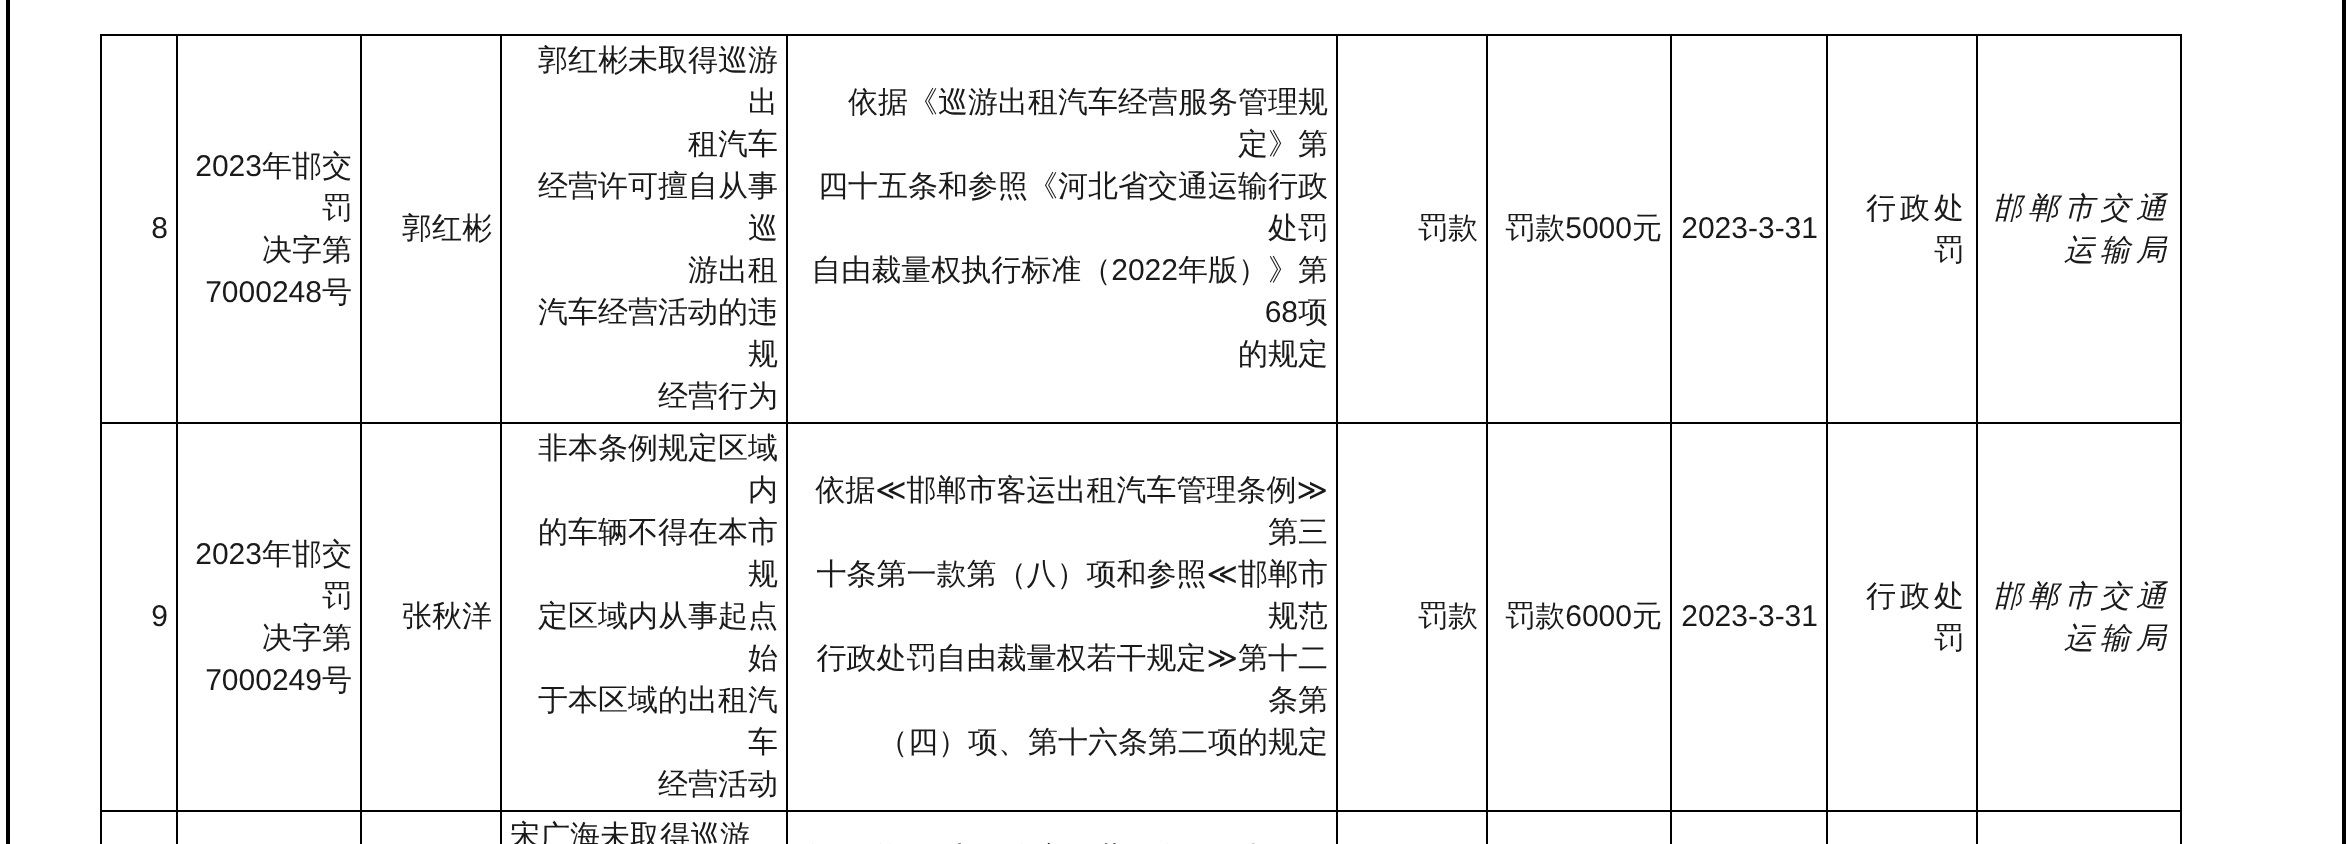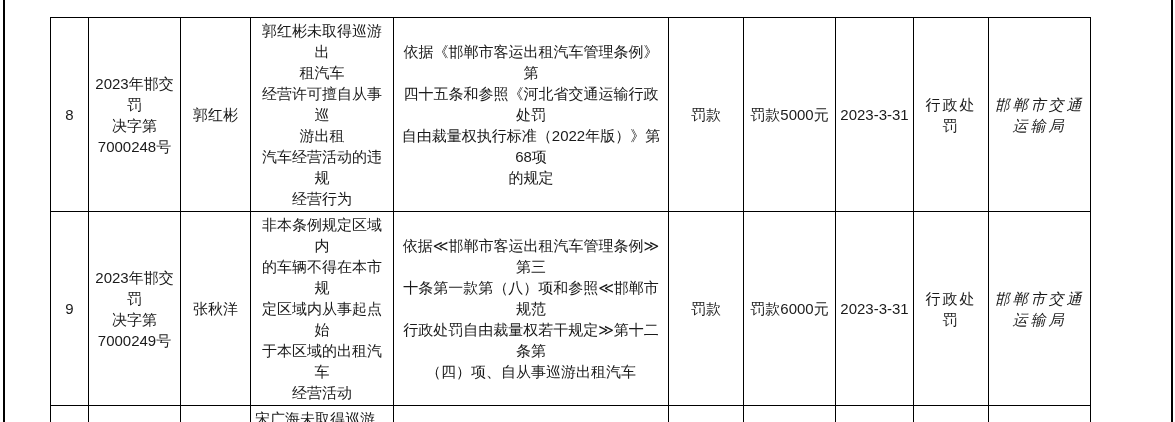--- a/index.html
+++ b/index.html
@@ -29,21 +29,21 @@
   table.penalty-table {
     position: absolute;
     left: 50px;
     top: 17px;
     width: 1040px;
     border-collapse: collapse;
     table-layout: fixed;
   }
   .penalty-table td {
     border: 1px solid #000000;
-    text-align: center;
+    text-align: right;
     vertical-align: middle;
     font-size: 15px;
     line-height: 21px;
     padding: 2px 4px;
     white-space: pre-line;
     overflow: hidden;
     font-family: "Liberation Sans", "DejaVu Sans", sans-serif;
   }
   tr.row-8  { height: 135px; }
   tr.row-9  { height: 135px; }
@@ -101,21 +101,21 @@
       <td>2023年邯交罚
 决字第
 7000248号</td>
       <td>郭红彬</td>
       <td>郭红彬未取得巡游出
 租汽车
 经营许可擅自从事巡
 游出租
 汽车经营活动的违规
 经营行为</td>
-      <td class="c-basis">依据《邯郸市客运出租汽车管理条例》第
+      <td class="c-basis">依据《巡游出租汽车经营服务管理规定》第
 四十五条和参照《河北省交通运输行政处罚
 自由裁量权执行标准（2022年版）》第68项
 的规定</td>
       <td>罚款</td>
       <td>罚款5000元</td>
       <td class="serif c-date">2023-3-31</td>
       <td class="serif c-cat">行政处罚</td>
       <td class="serif c-auth">邯郸市交通
 运输局</td>
     </tr>
@@ -127,21 +127,21 @@
 7000249号</td>
       <td>张秋洋</td>
       <td>非本条例规定区域内
 的车辆不得在本市规
 定区域内从事起点始
 于本区域的出租汽车
 经营活动</td>
       <td class="c-basis">依据≪邯郸市客运出租汽车管理条例≫第三
 十条第一款第（八）项和参照≪邯郸市规范
 行政处罚自由裁量权若干规定≫第十二条第
-（四）项、自从事巡游出租汽车</td>
+（四）项、第十六条第二项的规定</td>
       <td>罚款</td>
       <td>罚款6000元</td>
       <td class="serif c-date">2023-3-31</td>
       <td class="serif c-cat">行政处罚</td>
       <td class="serif c-auth">邯郸市交通
 运输局</td>
     </tr>
 
     <tr class="row-10">
       <td class="serif">10</td>

